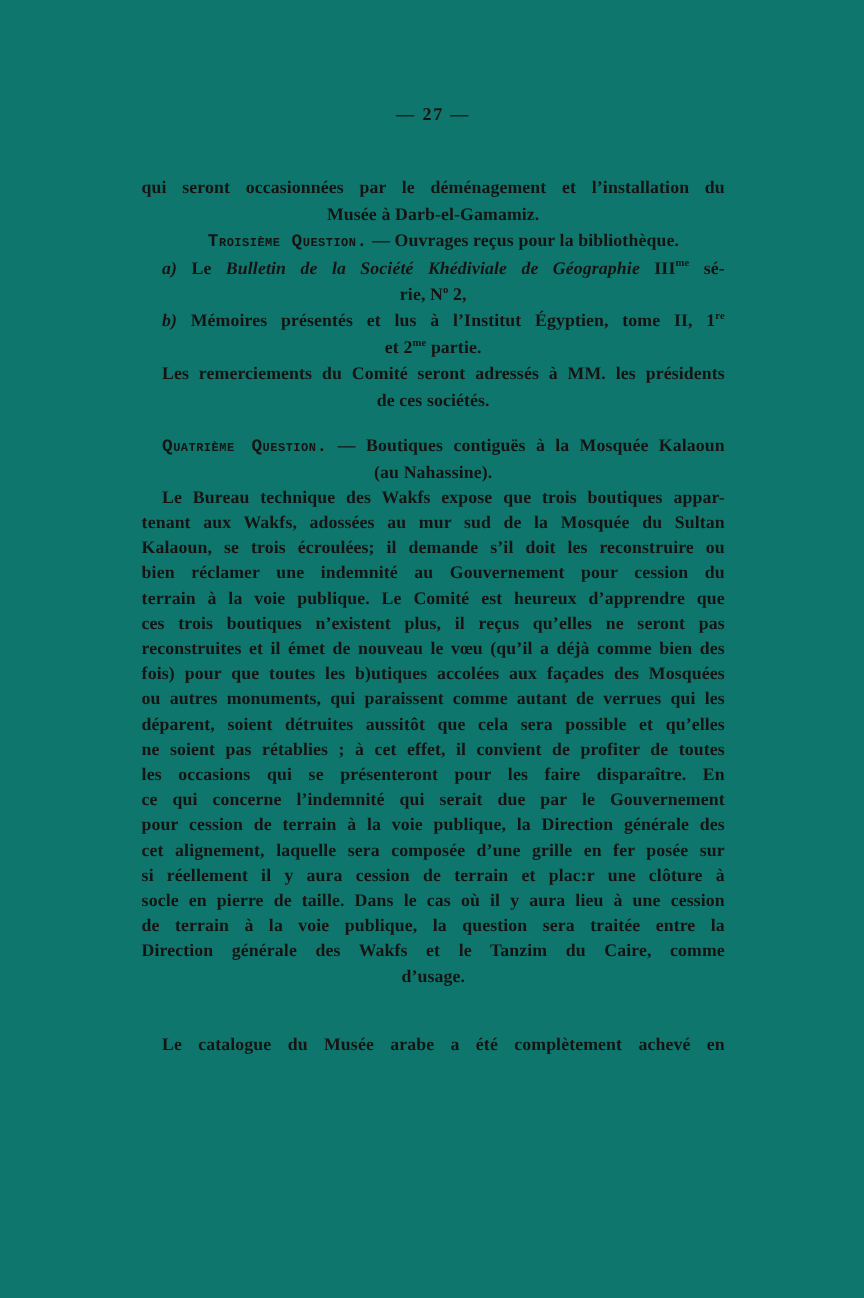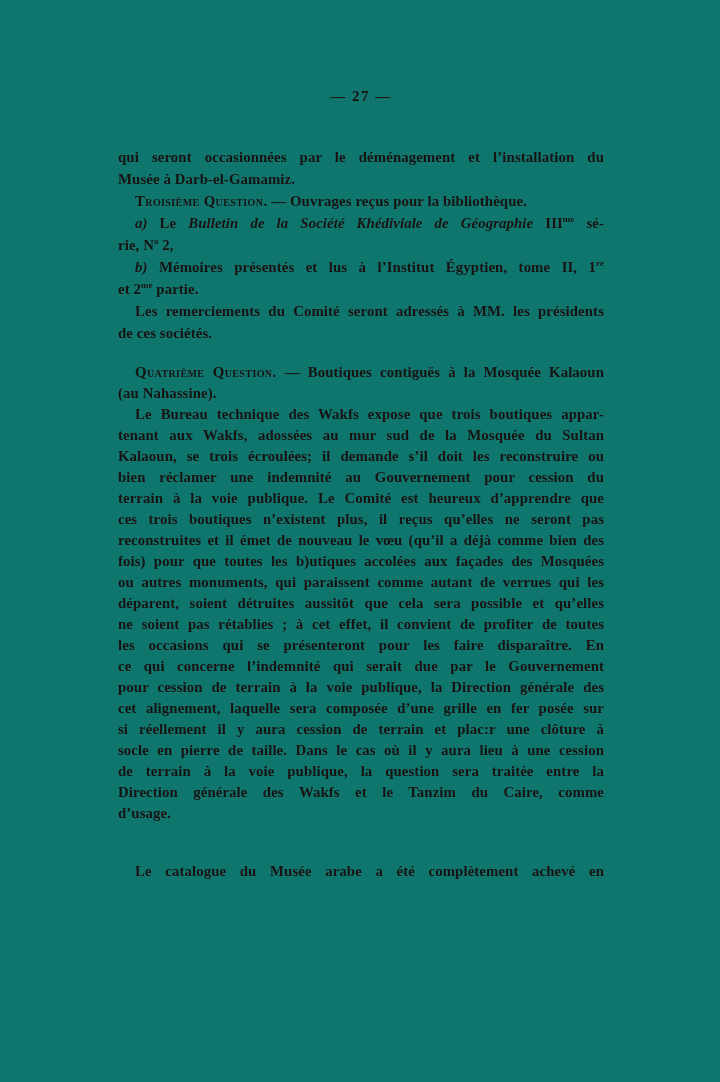--- a/index.html
+++ b/index.html
@@ -23,32 +23,32 @@
   .col{
     position:absolute;
     left:118px;width:486px;top:0;
   }
   .block{
     position:absolute;left:0;right:0;
   }
   .line{
     font-size:14.8px;
     font-weight:700;
-    text-align:left;
+    text-align:center;
     white-space:normal;
     letter-spacing:0.1px;
   }
   .line.just{
     text-align:justify;
     text-align-last:justify;
     -moz-text-align-last:justify;
   }
   .line.indent{ text-indent:17px; }
   .s-i{ font-style:italic; }
-  .s-sc{ font-variant:small-caps; letter-spacing:0.4px; }
+  .s-sc{ font-variant:small-caps; letter-spacing:0.4px;font-family:Liberation Mono, monospace; }
   .s-sup{ font-size:0.6em; vertical-align:super; line-height:0; }
 </style>
 </head>
 <body>
 
 <div class="page">
   <div class="page-number">— 27 —</div>
   <div class="col">
       <div class="block" style="top: 122px; line-height: 22px; margin-top: 24px;">
         <div class="line just"><span>qui seront occasionnées par le déménagement et l’installation du</span></div>

